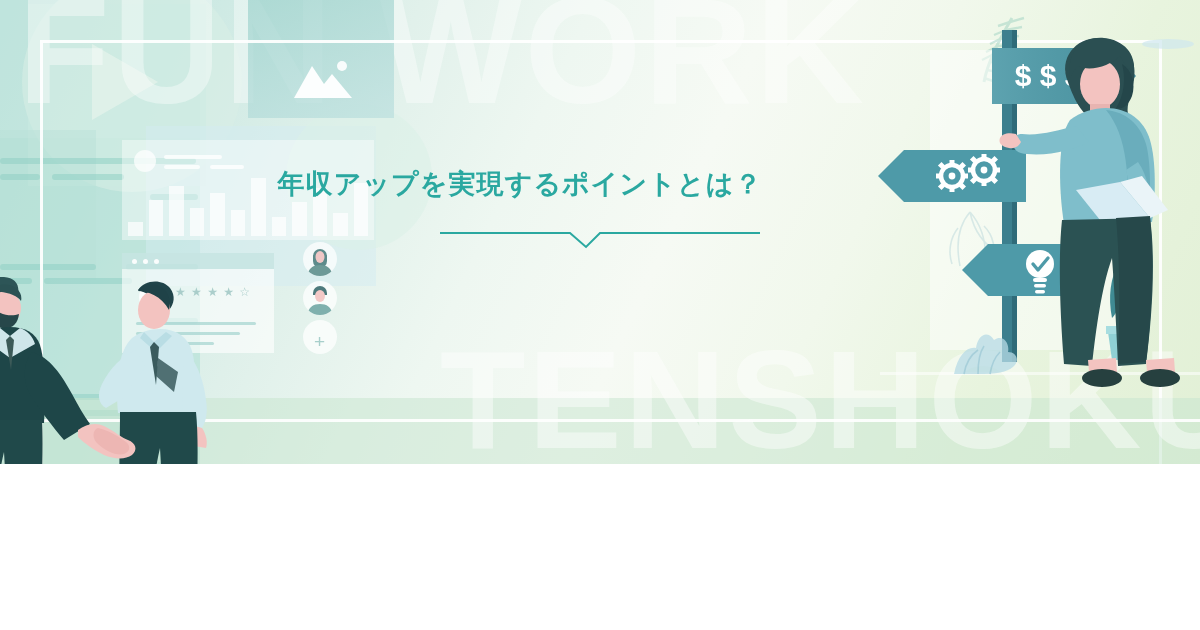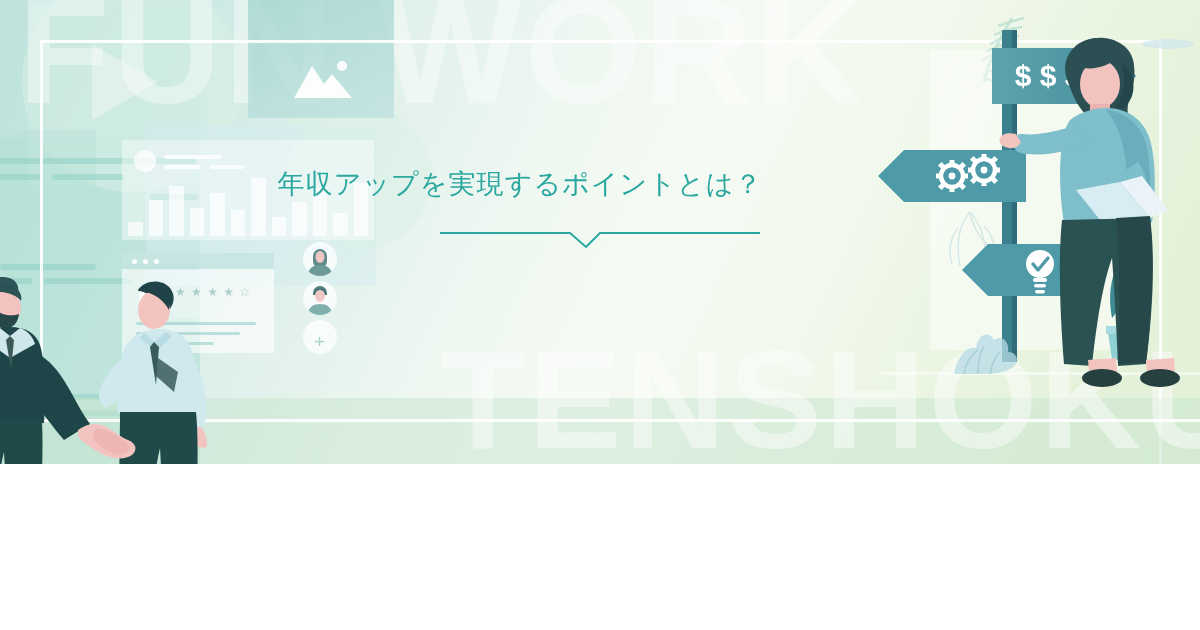--- a/index.html
+++ b/index.html
@@ -86,21 +86,21 @@
 
   
   .av { position:absolute; left:303px; width:34px; height:34px; border-radius:50%;
       background:rgba(255,255,255,.72); overflow:hidden; }
   #av1 { top:242px; } #av2 { top:281px; } #av3 { top:320px; }
   #av-plus { position:absolute; left:314px; top:331px; font-size:19px; color:#a8cfcb; }
 
   
   #subtitle {
     position:absolute; left:0; top:166px; width:1200px; text-align:center;
-    font-size:27px; color:#2aa8a0; letter-spacing:.04em; font-weight:400;
+    font-size:27px; color:#2aa8a0; letter-spacing:.04em; font-weight:700;
     padding-left:-0px;
   }
   #subtitle-inner { display:inline-block; margin-left:-160px; }
   #divider { position:absolute; left:440px; top:225px; width:320px; height:24px; }
   #title {
     position:absolute; left:0; top:264px; width:1200px; text-align:center;
     color:#101314; font-weight:700; font-size:52px; line-height:1.22;
     letter-spacing:.01em;
     text-shadow:
       2px 0 3px #fff, -2px 0 3px #fff, 0 2px 3px #fff, 0 -2px 3px #fff,

